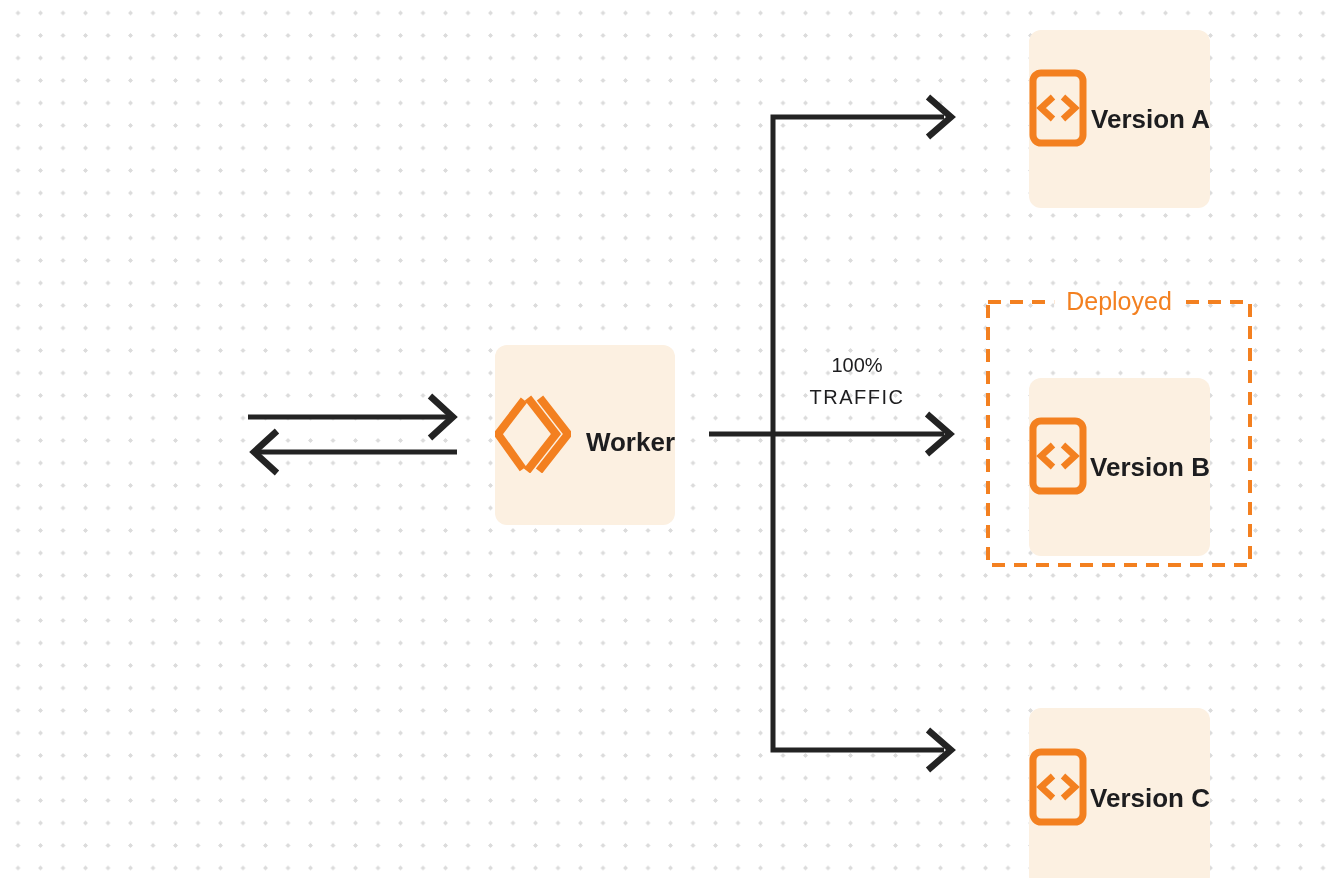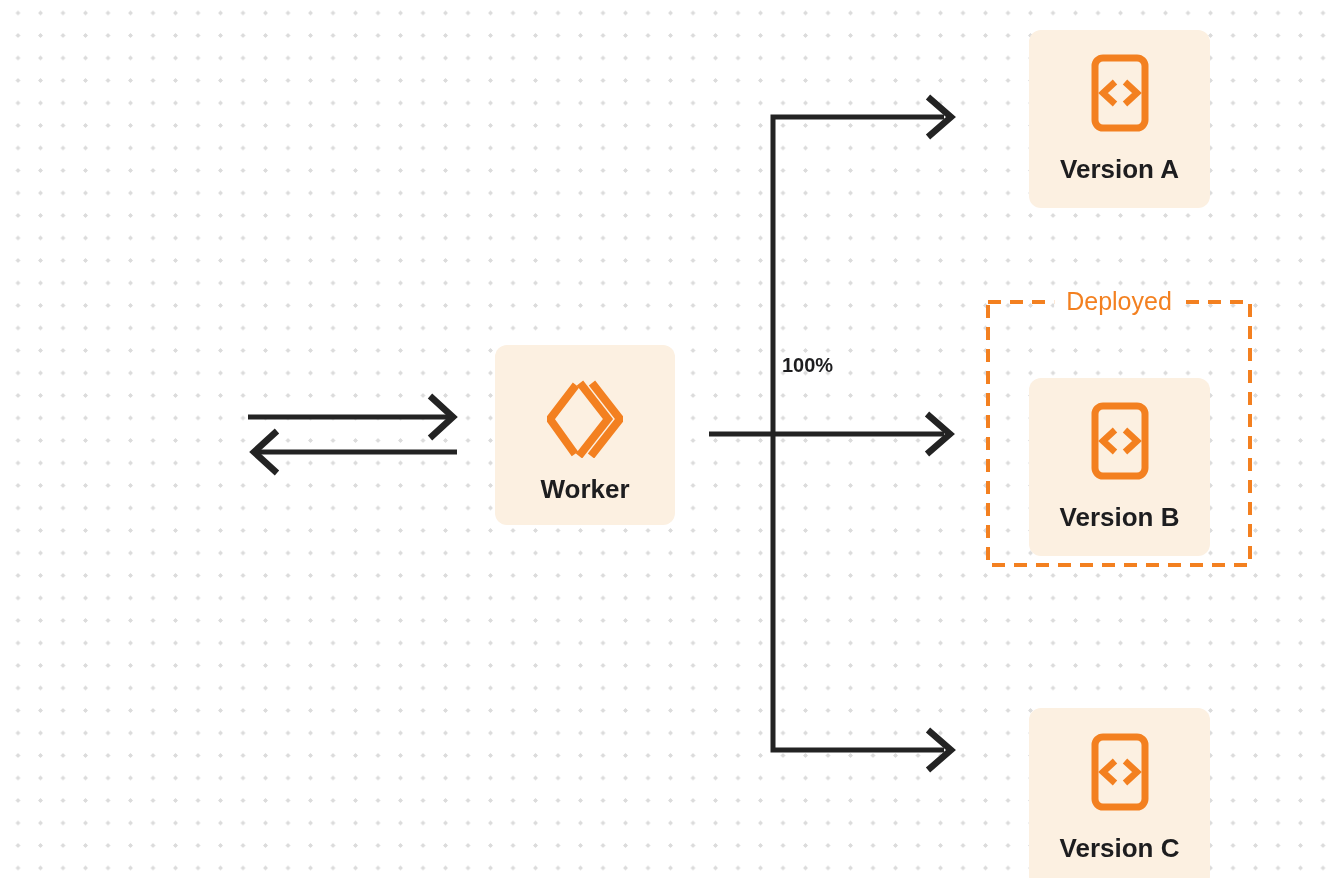--- a/index.html
+++ b/index.html
@@ -30,23 +30,23 @@
     pointer-events: none;
   }
   .conn { stroke: var(--line-dark); stroke-width: 5; fill: none; stroke-linecap: butt; stroke-linejoin: miter; }
   .head { stroke: var(--line-dark); stroke-width: 6.5; fill: none; stroke-linecap: butt; stroke-linejoin: miter; }
   .dashed-rect { stroke: var(--accent-orange); stroke-width: 4; fill: none; stroke-dasharray: 13 9; }
   .orange-stroke { stroke: var(--accent-orange); fill: none; stroke-linecap: butt; stroke-linejoin: miter; }
 
   .node {
     position: absolute;
     display: flex;
-    flex-direction: column;
+    flex-direction: row;
     align-items: center;
-    justify-content: center;
+    justify-content: space-between;
     font-weight: 700;
     color: var(--text-dark);
   }
   .node .label { display: block; line-height: 30px; font-size: 26px; }
   .node-client {
     left: 30px; top: 344px;
     width: 181px; height: 181px;
     background: var(--client-gray);
     border-radius: 10px;
   }
@@ -66,22 +66,23 @@
   }
   .node-version .icon { margin-bottom: 22px; }
   .node-version-a { top: 30px; }
   .node-version-b { top: 345px; margin-top: 33px; }
   .node-version-c { top: 660px; height: 180px; margin-top: 48px; }
 
   .edge-label-traffic {
     position: absolute;
     left: 782px; top: 349px;
     width: 150px;
+    text-align: center;
     color: var(--text-dark);
-    font-weight: 700;
+    font-weight: 400;
     font-size: 20px;
     line-height: 32px;
   }
   .edge-label-traffic .line2 { letter-spacing: 1.5px; }
 
   .deployed-label {
     position: absolute;
     left: 1119px; top: 287px;
     transform: translateX(-50%);
     background: var(--background);
@@ -121,20 +122,21 @@
     <svg class="icon" width="76" height="78" viewBox="0 0 76 78">
       <path class="orange-stroke" stroke-width="8" d="M29 5 L3 39 L28 74"></path>
       <path class="orange-stroke" stroke-width="8" d="M33 3 L61 39 L32 76"></path>
       <path class="orange-stroke" stroke-width="8" d="M45 3 L73 39 L44 76"></path>
     </svg>
     <span class="label">Worker</span>
   </div>
 
   <div class="edge-label-traffic">
     <span class="line1" style="display:block">100%</span>
+    <span class="line2" style="display:block">TRAFFIC</span>
   </div>
 
   <div class="deployed-label">Deployed</div>
 
   <div class="node node-version node-version-a">
     <svg class="icon" width="58" height="78" viewBox="0 0 58 78">
       <rect class="orange-stroke" stroke-width="7" x="4" y="4" width="50" height="70" rx="8"></rect>
       <path class="orange-stroke" stroke-width="6.5" d="M24 28 L12 39 L24 50"></path>
       <path class="orange-stroke" stroke-width="6.5" d="M34 28 L46 39 L34 50"></path>
     </svg>

